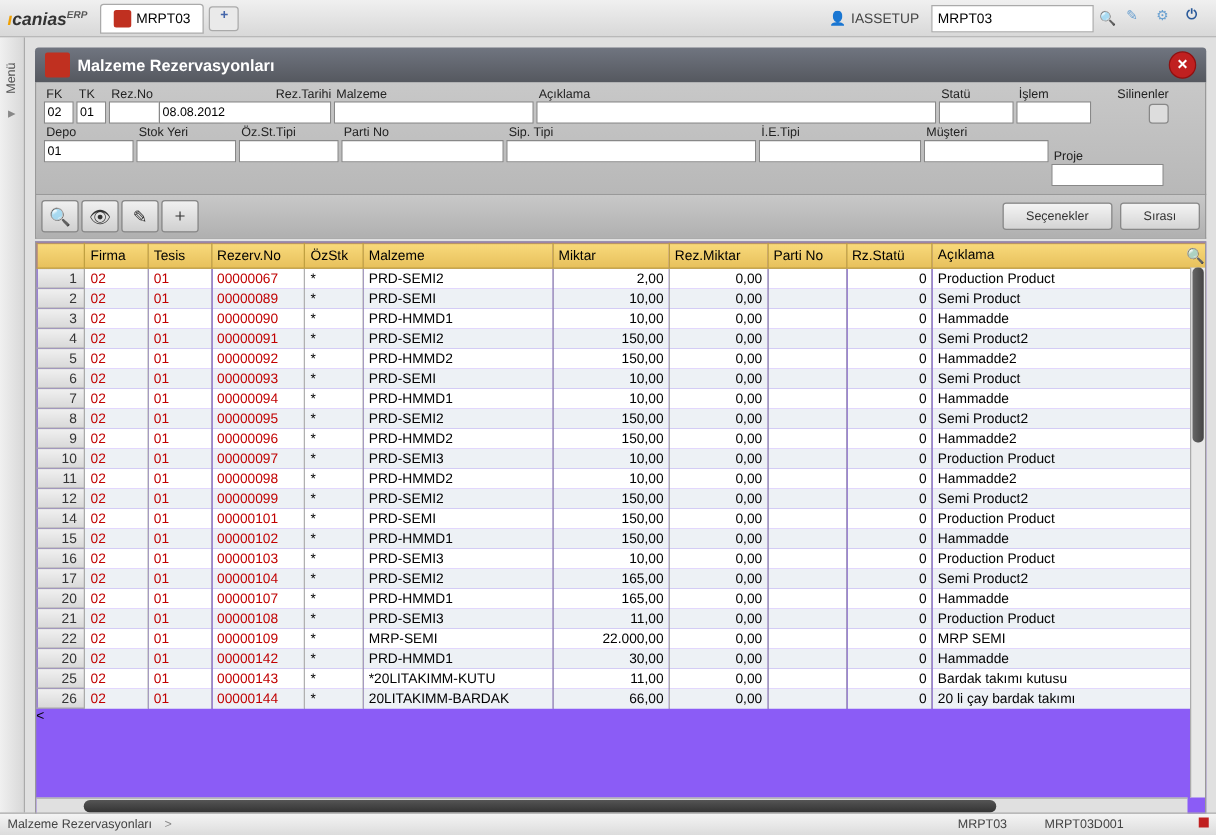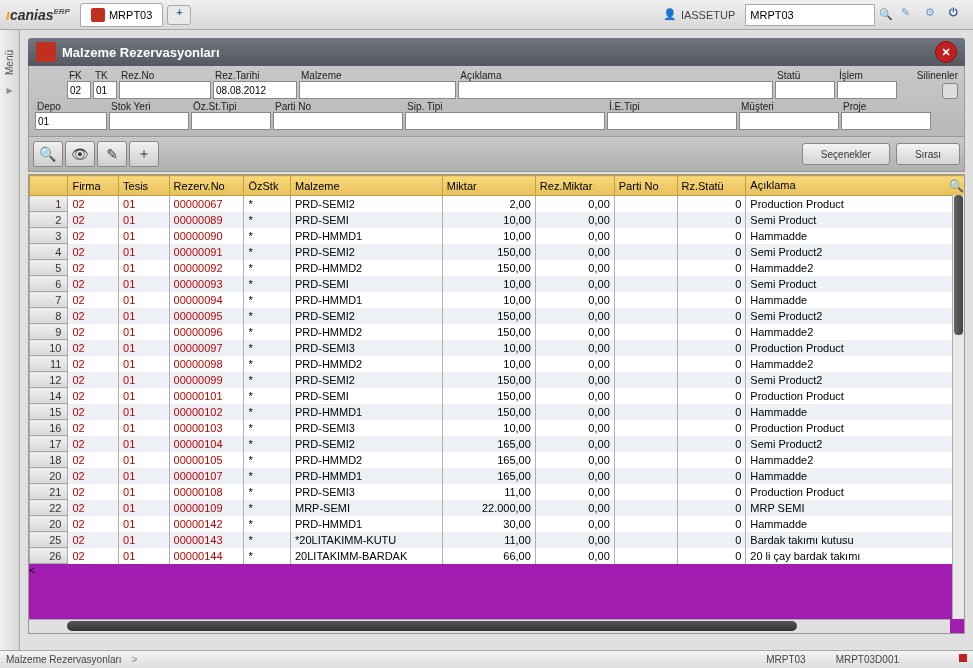--- a/index.html
+++ b/index.html
@@ -35,21 +35,21 @@
 .fcol { display: flex; flex-direction: column; }
 .fcol label { font-size: 10px; color: #222; padding-left: 2px; }
 .fcol input { height: 18px; border: 1px solid #888; background: #fff; font-size: 10px; padding: 0 2px; }
 .chkbox { width: 16px; height: 16px; border: 1px solid #888; background: #ddd; border-radius: 3px; margin-top: 2px; }
 
 .toolbar { background: linear-gradient(#c8c8c8,#b0b0b0); padding: 4px; display: flex; align-items: center; border: 1px solid #999; border-top: none; gap: 2px; }
 .tbtn { width: 30px; height: 26px; background: linear-gradient(#f0f0f0,#d0d0d0); border: 1px solid #888; border-radius: 3px; display: flex; align-items: center; justify-content: center; font-size: 14px; color: #333; cursor: pointer; }
 .toolbar .spacer { flex: 1; }
 .toolbar .rbtn { height: 22px; padding: 0 18px; background: linear-gradient(#f4f4f4,#d4d4d4); border: 1px solid #888; border-radius: 3px; font-size: 10px; color: #333; cursor: pointer; margin-left: 4px; }
 
-.tablewrap { border: 1px solid #999; background: #a21caf; margin-top: 2px; height: 460px; position: relative; overflow: hidden; }
+.tablewrap { border: 1px solid #999; background: #8b5cf6; margin-top: 2px; height: 460px; position: relative; overflow: hidden; }
 .gridtable { border-collapse: collapse; width: 940px; table-layout: fixed; }
 .gridtable th { background: linear-gradient(#f8d97a,#e7c05c); border: 1px solid #c0a040; font-size: 11px; text-align: left; padding: 2px 4px; font-weight: normal; height: 20px; color: #000; }
 .gridtable th.rownum { background: linear-gradient(#f8d97a,#e7c05c); width: 38px; }
 .gridtable td { border-left: 1px solid #b0b0b0; border-right: 1px solid #b0b0b0; font-size: 11px; padding: 0 4px; height: 16px; overflow: hidden; white-space: nowrap; }
 .gridtable tbody tr:nth-child(odd) td { background: #fff; }
 .gridtable tbody tr:nth-child(even) td { background: #edf1f5; }
 .gridtable td.rownum { background: linear-gradient(#f0f0f0,#d8d8d8) !important; border: 1px solid #aaa; text-align: right; color: #333; padding-right: 6px; }
 .gridtable td.red { color: #c00000; }
 .gridtable td.num { text-align: right; }
 .gridtable th .mag { float: right; color: #333; font-size: 12px; }
@@ -93,33 +93,33 @@
 <div class="main">
 
   <div class="wintitle">
     <span class="ticon"></span>
     <span class="ttext">Malzeme Rezervasyonları</span>
     <span class="close">✕</span>
   </div>
 
   <div class="filterarea">
     <div class="frow">
-      <div class="fcol" style="width:24px;margin-left:32px;">
+      <div class="fcol" style="width:24px;">
           <label>FK</label>
           <input value="02" style="">
         </div>
       <div class="fcol" style="width:24px;">
           <label>TK</label>
           <input value="01" style="">
         </div>
       <div class="fcol" style="width:92px;">
           <label>Rez.No</label>
           <input value="" style="">
         </div>
-      <div class="fcol" style="width:84px;">
+      <div class="fcol" style="width:84px;align-items:flex-end;">
           <label>Rez.Tarihi</label>
           <input value="08.08.2012" style="">
         </div>
       <div class="fcol" style="width:160px;">
           <label>Malzeme</label>
           <input value="" style="">
         </div>
       <div class="fcol" style="width:320px;">
           <label>Açıklama</label>
           <input value="" style="">
@@ -159,21 +159,21 @@
           <input value="" style="">
         </div>
       <div class="fcol" style="width:130px;">
           <label>İ.E.Tipi</label>
           <input value="" style="">
         </div>
       <div class="fcol" style="width:100px;">
           <label>Müşteri</label>
           <input value="" style="">
         </div>
-      <div class="fcol" style="width:90px;">
+      <div class="fcol" style="width:90px;margin-top:19px;">
           <label>Proje</label>
           <input value="" style="">
         </div>
     </div>
   </div>
 
   <div class="toolbar">
     <div class="tbtn">
         <span>🔍</span>
       </div>
@@ -424,33 +424,20 @@
             <td class="red">00000104</td>
             <td>*</td>
             <td>PRD-SEMI2</td>
             <td class="num">165,00</td>
             <td class="num">0,00</td>
             <td></td>
             <td class="num">0</td>
             <td>Semi Product2</td>
           </tr>
           <tr>
-            <td class="rownum">18</td>
-            <td class="red">02</td>
-            <td class="red">01</td>
-            <td class="red">00000105</td>
-            <td>*</td>
-            <td>PRD-HMMD2</td>
-            <td class="num">165,00</td>
-            <td class="num">0,00</td>
-            <td></td>
-            <td class="num">0</td>
-            <td>Hammadde2</td>
-          </tr>
-          <tr>
             <td class="rownum">20</td>
             <td class="red">02</td>
             <td class="red">01</td>
             <td class="red">00000107</td>
             <td>*</td>
             <td>PRD-HMMD1</td>
             <td class="num">165,00</td>
             <td class="num">0,00</td>
             <td></td>
             <td class="num">0</td>

